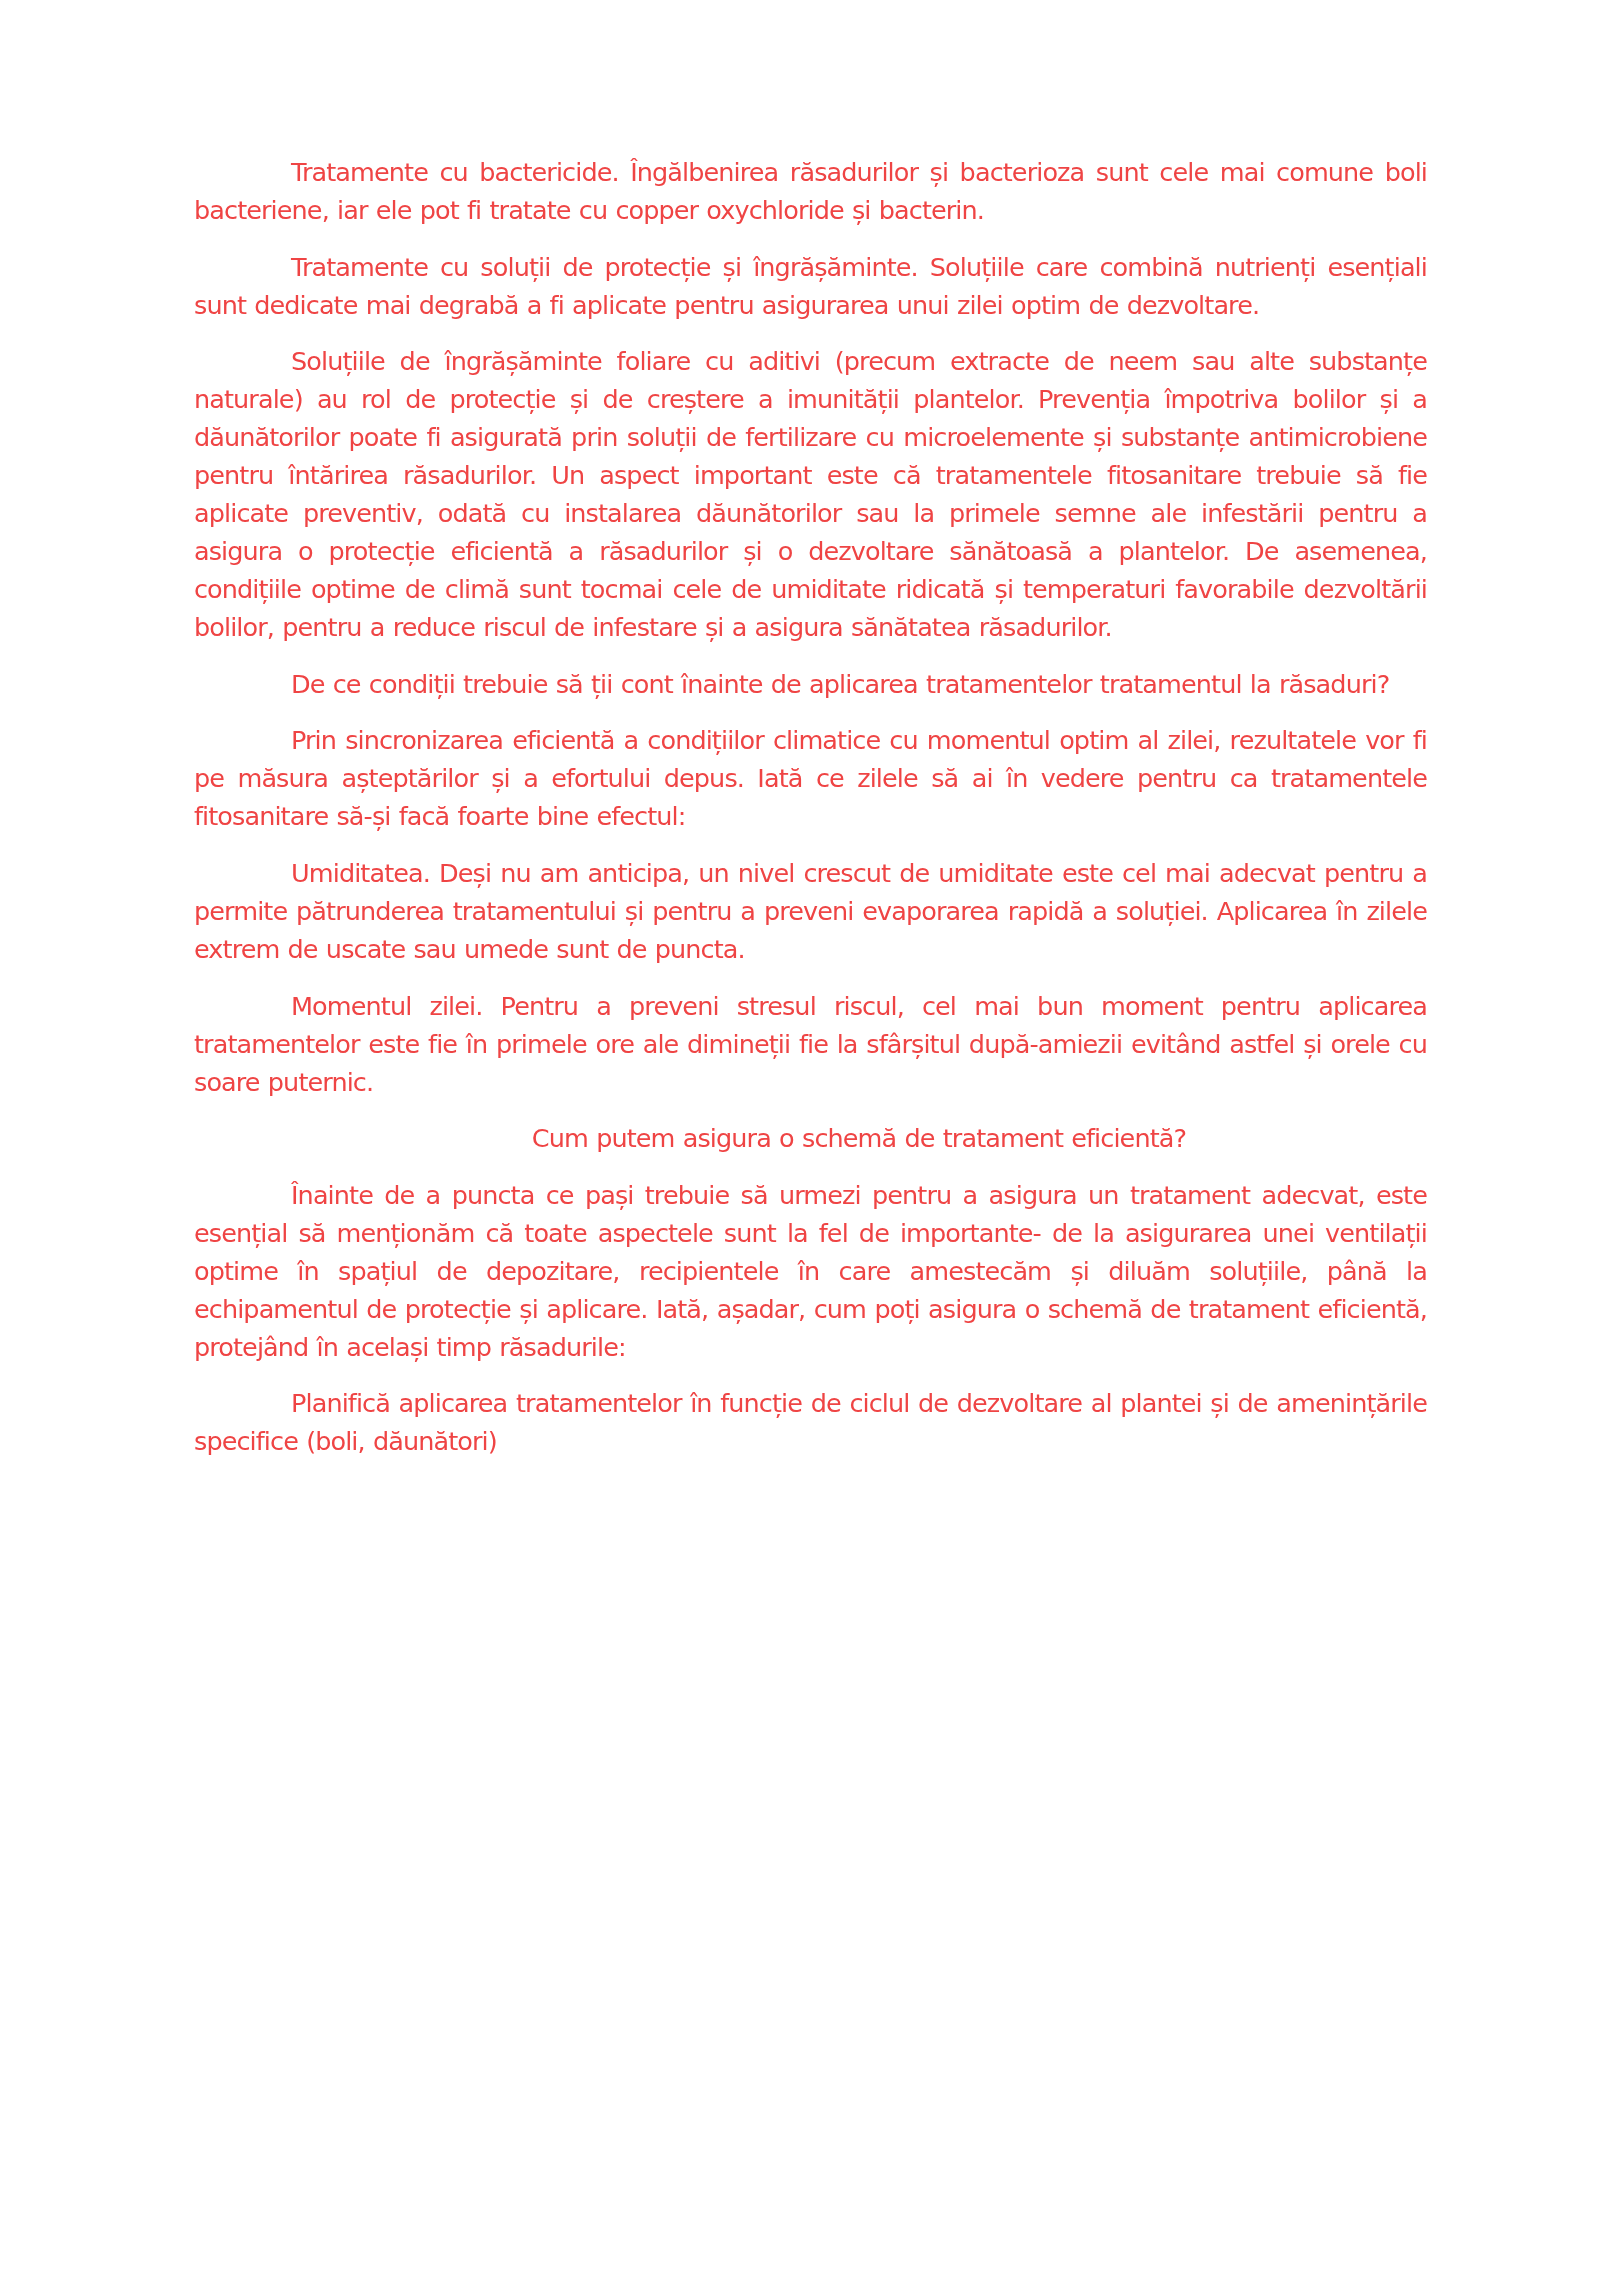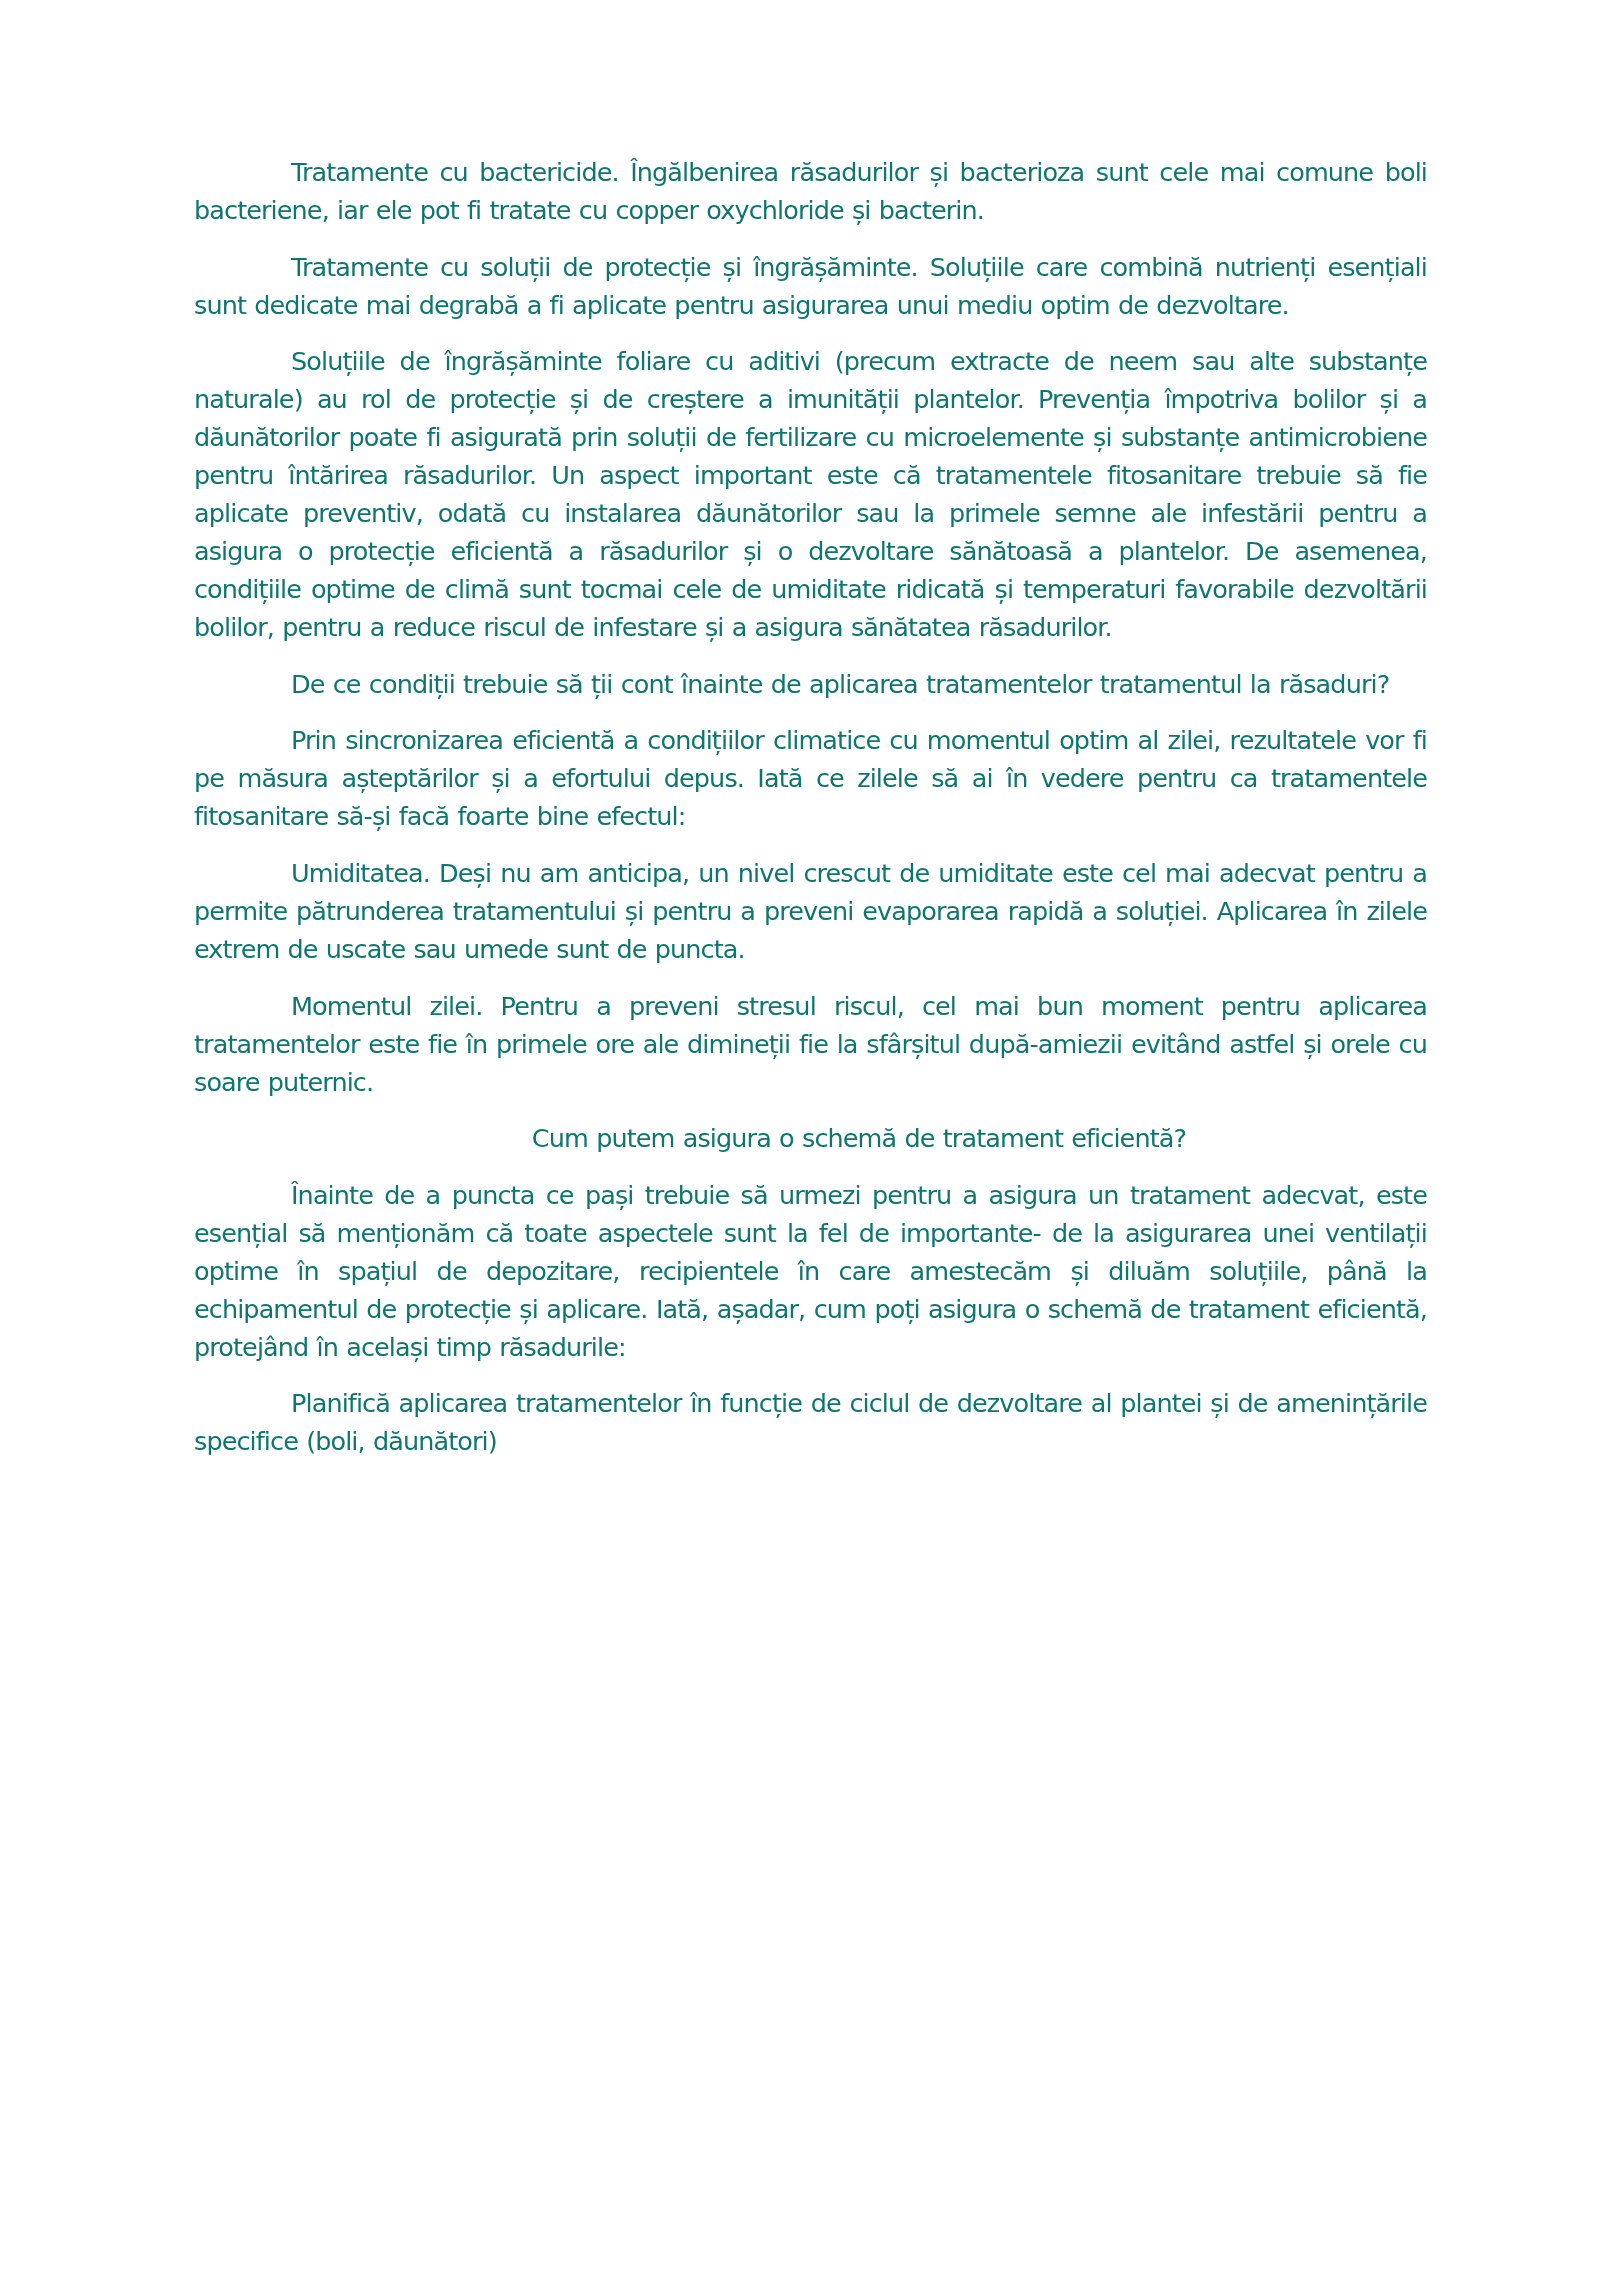--- a/index.html
+++ b/index.html
@@ -11,21 +11,21 @@
       width: 1621px;
       height: 2293px;
       position: relative;
       overflow: hidden;
     }
     .page {
       position: absolute;
       left: 194px;
       top: 153px;
       width: 1233px;
-      color: #0f766e;
+      color: #ef4444;
       font-family: "DejaVu Sans", sans-serif;
       font-size: 25.5px;
       line-height: 38px;
       letter-spacing: -0.9px;
       word-spacing: 1px;
     }
     .para {
       margin: 0 0 18.6px 0;
       text-indent: 97px;
       text-align: justify;
@@ -33,21 +33,21 @@
     }
     .para.left {
       text-align: center;
     }
   </style>
 </head>
 <body>
 
 <div class="page">
   <p class="para">Tratamente cu bactericide. Îngălbenirea răsadurilor și bacterioza sunt cele mai comune boli bacteriene, iar ele pot fi tratate cu copper oxychloride și bacterin.</p>
-  <p class="para">Tratamente cu soluții de protecție și îngrășăminte. Soluțiile care combină nutrienți esențiali sunt dedicate mai degrabă a fi aplicate pentru asigurarea unui mediu optim de dezvoltare.</p>
+  <p class="para">Tratamente cu soluții de protecție și îngrășăminte. Soluțiile care combină nutrienți esențiali sunt dedicate mai degrabă a fi aplicate pentru asigurarea unui zilei optim de dezvoltare.</p>
   <p class="para">Soluțiile de îngrășăminte foliare cu aditivi (precum extracte de neem sau alte substanțe naturale) au rol de protecție și de creștere a imunității plantelor. Prevenția împotriva bolilor și a dăunătorilor poate fi asigurată prin soluții de fertilizare cu microelemente și substanțe antimicrobiene pentru întărirea răsadurilor. Un aspect important este că tratamentele fitosanitare trebuie să fie aplicate preventiv, odată cu instalarea dăunătorilor sau la primele semne ale infestării pentru a asigura o protecție eficientă a răsadurilor și o dezvoltare sănătoasă a plantelor. De asemenea, condițiile optime de climă sunt tocmai cele de umiditate ridicată și temperaturi favorabile dezvoltării bolilor, pentru a reduce riscul de infestare și a asigura sănătatea răsadurilor.</p>
   <p class="para">De ce condiții trebuie să ții cont înainte de aplicarea tratamentelor tratamentul la răsaduri?</p>
   <p class="para">Prin sincronizarea eficientă a condițiilor climatice cu momentul optim al zilei, rezultatele vor fi pe măsura așteptărilor și a efortului depus. Iată ce zilele să ai în vedere pentru ca tratamentele fitosanitare să-și facă foarte bine efectul:</p>
   <p class="para">Umiditatea. Deși nu am anticipa, un nivel crescut de umiditate este cel mai adecvat pentru a permite pătrunderea tratamentului și pentru a preveni evaporarea rapidă a soluției. Aplicarea în zilele extrem de uscate sau umede sunt de puncta.</p>
   <p class="para">Momentul zilei. Pentru a preveni stresul riscul, cel mai bun moment pentru aplicarea tratamentelor este fie în primele ore ale dimineții fie la sfârșitul după-amiezii evitând astfel și orele cu soare puternic.</p>
   <p class="para left">Cum putem asigura o schemă de tratament eficientă?</p>
   <p class="para">Înainte de a puncta ce pași trebuie să urmezi pentru a asigura un tratament adecvat, este esențial să menționăm că toate aspectele sunt la fel de importante- de la asigurarea unei ventilații optime în spațiul de depozitare, recipientele în care amestecăm și diluăm soluțiile, până la echipamentul de protecție și aplicare. Iată, așadar, cum poți asigura o schemă de tratament eficientă, protejând în același timp răsadurile:</p>
   <p class="para">Planifică aplicarea tratamentelor în funcție de ciclul de dezvoltare al plantei și de amenințările specifice (boli, dăunători)</p>
 </div>
 

